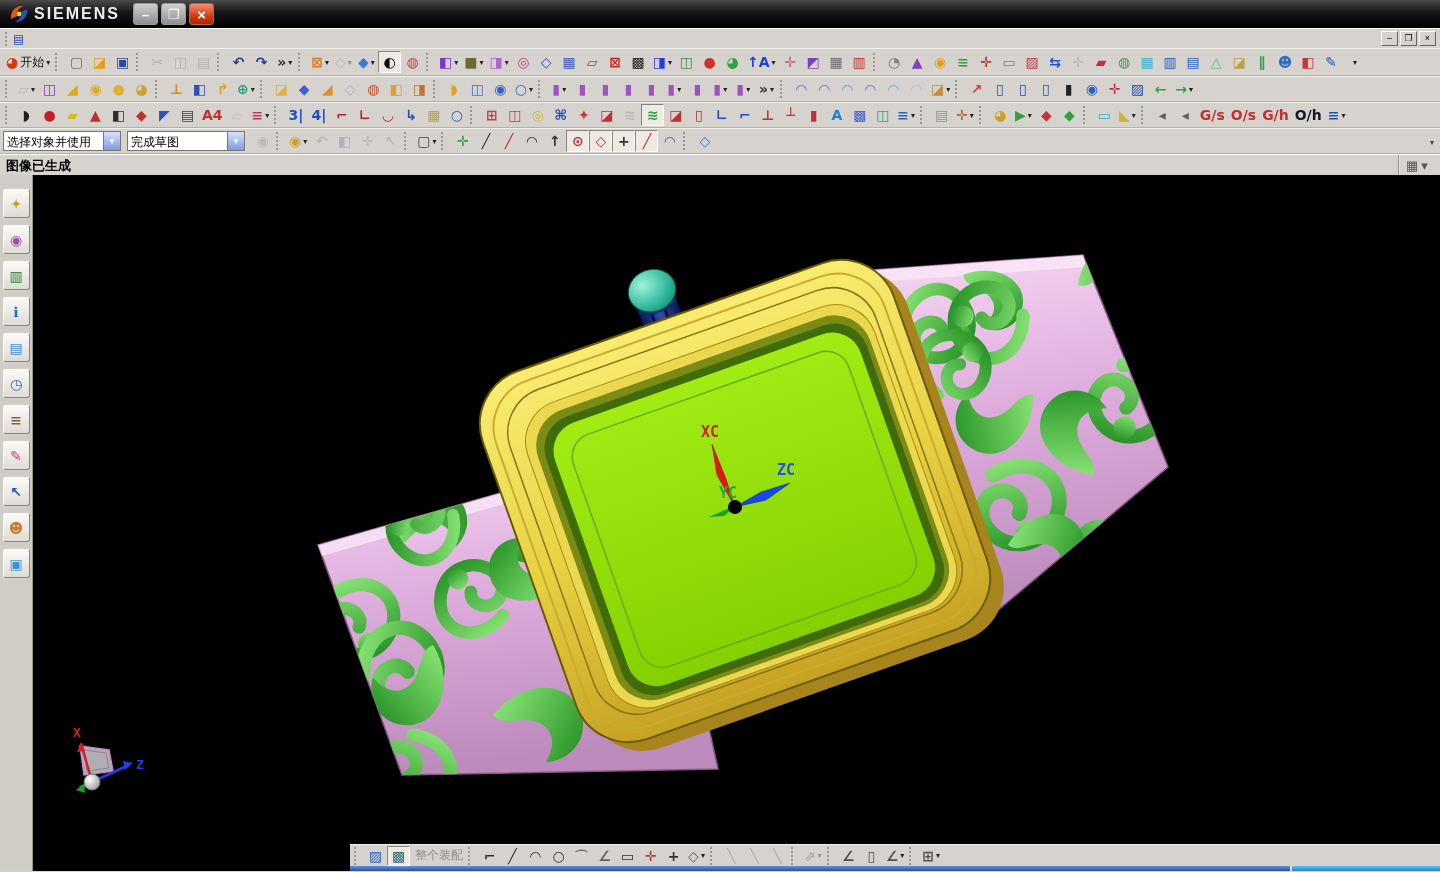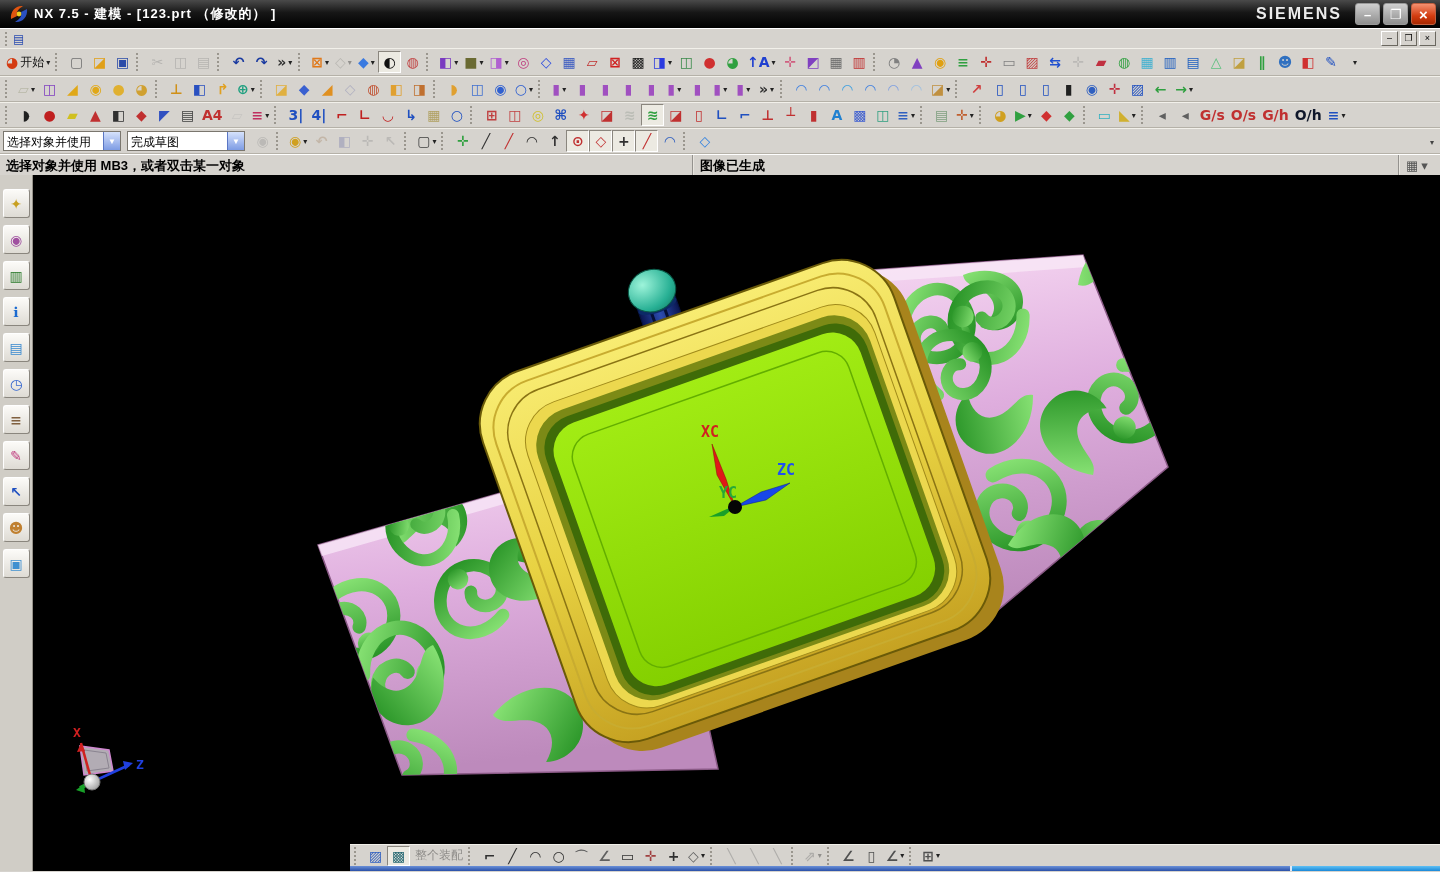--- a/index.html
+++ b/index.html
@@ -84,21 +84,20 @@
 <body>
 
 <div class="app">
 
   <div class="titlebar">
     <svg class="nxlogo" viewBox="0 0 22 22">
       <path d="M3,16 C2,8 8,2 15,3 C10,6 8,9 9,13 Z" fill="#e05510"></path>
       <path d="M19,6 C20,14 14,20 7,19 C12,16 14,13 13,9 Z" fill="#2a50c0"></path>
       <circle cx="11" cy="11" r="2.4" fill="#f0d020"></circle>
     </svg>
-    <span class="title">NX 7.5 - 建模 - [123.prt （修改的） ]</span>
     <span class="brand">SIEMENS</span>
     <span class="winbtn">–</span>
     <span class="winbtn">❐</span>
     <span class="winbtn close">×</span>
   </div>
 
   <div class="menubar">
     <span class="mgrip"></span>
     <span class="micon">▤</span>
     <div class="menus">
@@ -886,21 +885,20 @@
         <div class="tsep"></div>
         <button class="tb">
         <span class="g" style="color: rgb(48, 128, 224);">◇</span>
 
       </button>
       </div>
     <span class="ovr">▾</span>
   </div>
 
   <div class="promptbar">
-    <div class="pcell pc1">选择对象并使用 MB3，或者双击某一对象</div>
     <div class="pcell pc2">图像已生成</div>
     <div class="pcell pc3">
       <span>▦</span>
       <span>▾</span>
     </div>
   </div>
 
   <div class="main">
     <div class="sidebar">
         <button class="sbtn">

